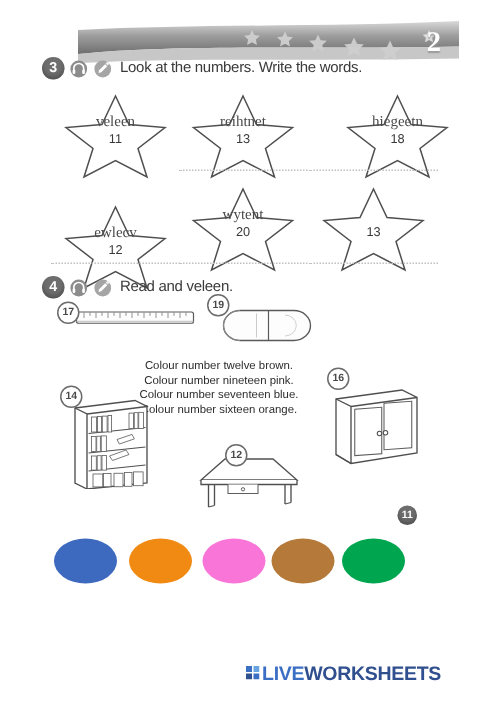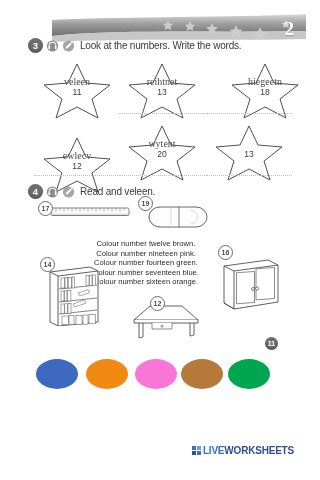--- a/index.html
+++ b/index.html
@@ -86,21 +86,21 @@
   .ovals{position:absolute;left:36px;top:357px;width:234px;height:34px;}
   .oval{position:absolute;width:42px;height:30px;border-radius:50%;}
 
   
   .footer{
     position:absolute;left:0;bottom:24px;width:306px;
     display:flex;align-items:center;justify-content:flex-end;padding-right:12px;
     box-sizing:border-box;gap:2px;
   }
   .lw-mark{width:9px;height:9px;display:block;}
-  .lw-text{font-size:10px;font-weight:bold;color:#2f4f8f;letter-spacing:-0.2px;
+  .lw-text{font-size:13px;font-weight:bold;color:#2f4f8f;letter-spacing:-0.2px;
     font-family:"Liberation Sans",sans-serif;text-align:center;}
   .lw-text .b{color:#3a6fc4;}
 </style>
 </head>
 <body>
 
 <div class="page">
 
   <div class="topband">
     <svg width="306" height="34" viewBox="0 0 306 34">
@@ -254,21 +254,20 @@
       <path d="M33 4 L33 24" stroke="#5a5a5a" stroke-width=".8"></path>
       <path d="M14 4 a11 10 0 0 0 0 20" fill="none" stroke="#8b8b8b" stroke-width=".7"></path>
       <path d="M25 6 L25 22" stroke="#c4c4c4" stroke-width=".6"></path>
       <path d="M44 7 a7 6.5 0 0 1 0 14" fill="none" stroke="#c9c9c9" stroke-width=".6"></path>
     </svg>
   </div>
 
   <div class="sentences">
     <div>Colour number twelve brown.</div>
     <div>Colour number nineteen pink.</div>
-    <div>Colour number fourteen green.</div>
     <div>Colour number seventeen blue.</div>
     <div>Colour number sixteen orange.</div>
   </div>
 
   <div class="plabel" style="left:40px;top:257px;">14</div>
   <div class="art" style="left:44px;top:264px;">
     <svg width="58" height="62" viewBox="0 0 58 62">
       <path d="M6 8 L46 3 L54 7 L54 58 L14 62 L6 58 Z" fill="#fff" stroke="#4f4f4f" stroke-width=".9"></path>
       <path d="M6 8 L14 12 L14 62" fill="none" stroke="#4f4f4f" stroke-width=".9"></path>
       <path d="M14 12 L54 7" fill="none" stroke="#4f4f4f" stroke-width=".9"></path>

